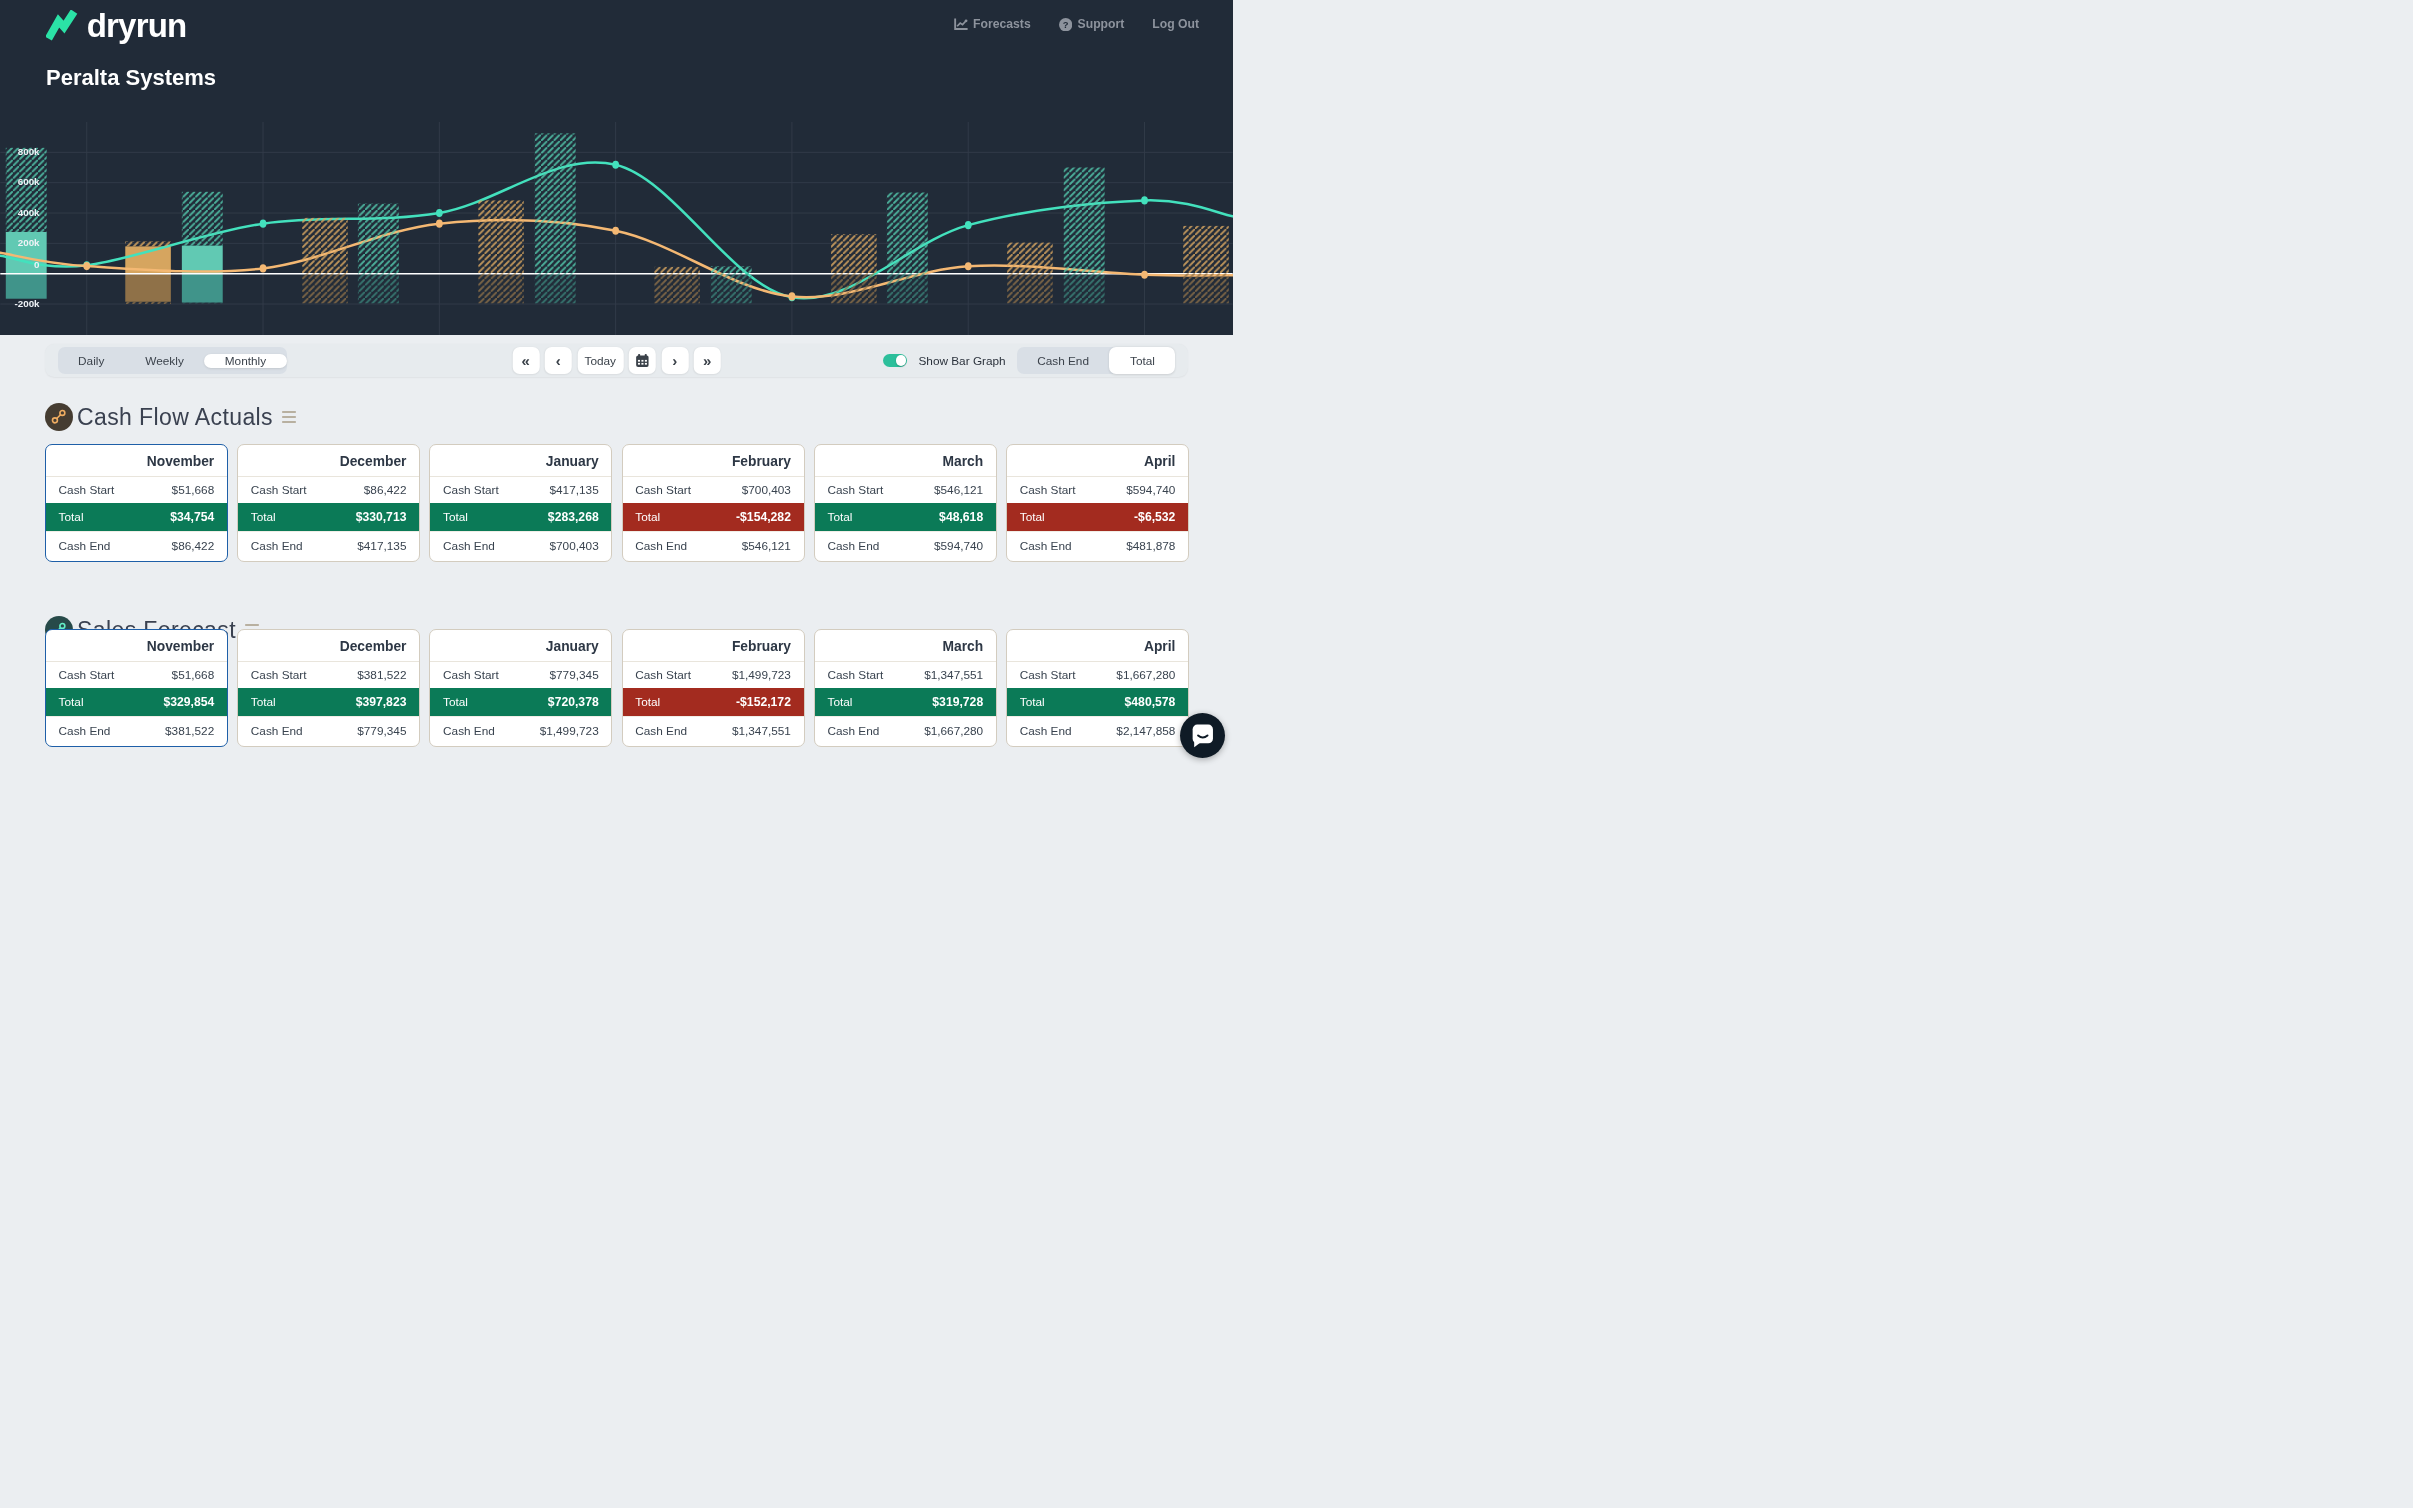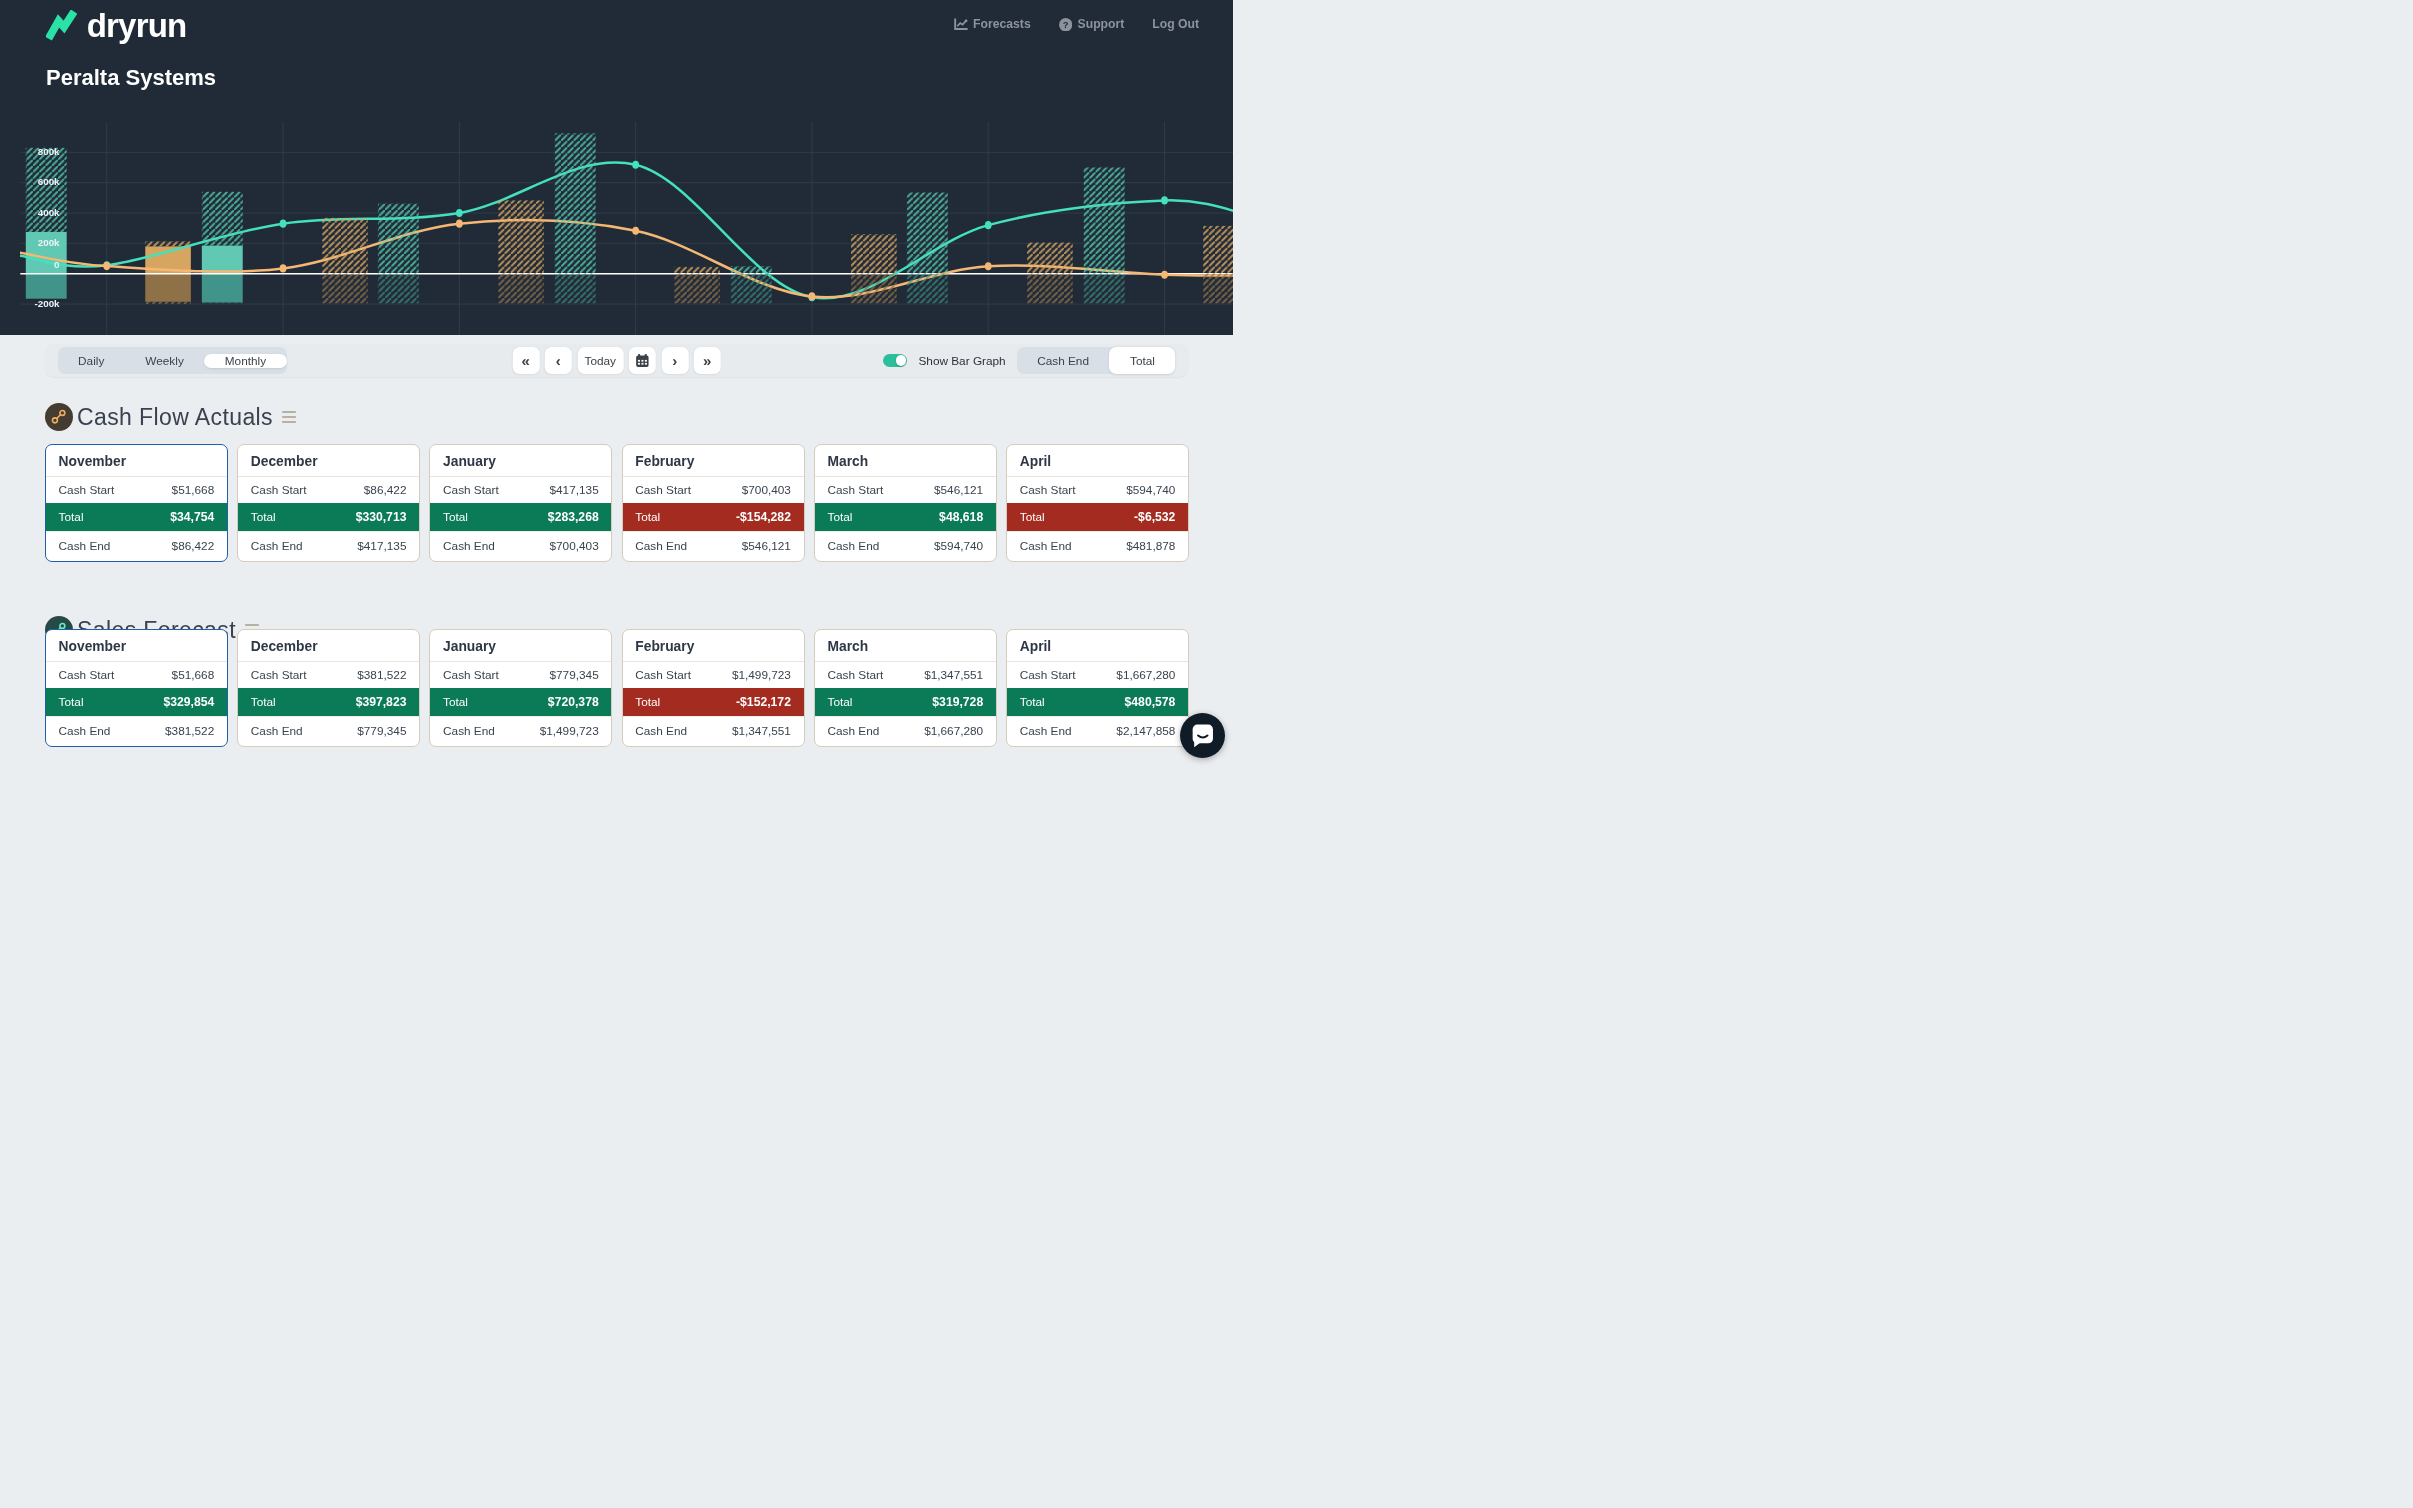--- a/index.html
+++ b/index.html
@@ -9,21 +9,21 @@
   .dark-top{position:absolute;left:0;top:0;width:1233px;height:335px;background:#212b38;}
   .topbar{position:absolute;left:0;top:0;width:1233px;height:55px;}
   .logo{position:absolute;left:46px;top:9.4px;display:flex;align-items:center;gap:4.7px;}
   .logo-word{color:#ffffff;font-size:33px;font-weight:700;letter-spacing:-0.8px;line-height:1;}
   .nav{position:absolute;right:34px;top:17.3px;display:flex;align-items:center;gap:28px;}
   .nav-item{display:flex;align-items:center;gap:5.5px;color:#8d939d;font-size:12.2px;font-weight:700;cursor:pointer;}
   .nav-item svg{display:block;}
   .company{position:absolute;left:46px;top:65px;color:#ffffff;font-size:22px;font-weight:700;}
 
   
-  #chart-wrap{position:absolute;left:0;top:122px;width:1246px;height:213px;margin-left:20px;}
+  #chart-wrap{position:absolute;left:0;top:122px;width:1246px;height:213px;}
 
   
   .controls-panel{position:absolute;left:45px;top:344px;width:1143px;height:33px;background:#e7ebee;border-radius:9.4px;box-shadow:0 0.8px 1.6px rgba(0,0,0,0.05);}
   .seg{display:flex;background:#d9dfe6;border-radius:7px;height:27px;align-items:stretch;}
   .seg .opt{display:flex;align-items:center;justify-content:center;font-size:11.8px;color:#3c434c;padding:0 20.5px;border-radius:7px;cursor:pointer;white-space:nowrap;}
   .seg .opt.active{background:#ffffff;box-shadow:0 0.8px 2.4px rgba(0,0,0,0.12);}
   .seg-left{position:absolute;left:12.6px;top:3.1px;align-items:center;}
   .ctr-group{position:absolute;left:50%;top:3.1px;transform:translateX(-50%);display:flex;gap:5.5px;}
   .sq-btn{width:27px;height:27px;background:#ffffff;border-radius:7px;display:flex;align-items:center;justify-content:center;color:#3a4149;font-size:15px;font-weight:800;cursor:pointer;box-shadow:0 0.8px 1.6px rgba(0,0,0,0.06);}
   .sq-btn.today{width:46px;font-size:11.8px;font-weight:400;}
@@ -36,21 +36,21 @@
   .section-header{position:absolute;left:45px;display:flex;align-items:center;gap:4px;}
   .section-icon{width:28px;height:28px;border-radius:50%;display:flex;align-items:center;justify-content:center;}
   .section-icon.actuals{background:#453c31;}
   .section-icon.sales{background:#274a49;}
   .section-title{font-size:23px;color:#3a4150;letter-spacing:0.4px;}
   .burger{display:flex;flex-direction:column;gap:2.4px;margin-left:4.7px;cursor:pointer;}
   .burger i{display:block;width:14px;height:2.4px;background:#b8b0a0;border-radius:0.8px;}
 
   
   .cards-row{position:absolute;left:45px;width:1144px;display:grid;grid-template-columns:repeat(6,1fr);gap:9.4px;}
-  .card{background:#ffffff;border:1.2px solid #d3ccbf;border-radius:7px;overflow:hidden;height:116px;cursor:pointer;}
+  .card{background:#ffffff;border:1.2px solid #d3ccbf;border-radius:7px;overflow:hidden;height:116px;cursor:pointer;text-align:right;}
   .card.selected{border:1.6px solid #1e5fa8;}
   .card .title{font-size:13.8px;font-weight:700;color:#2d3745;padding:8.7px 12.6px 7px 12.6px;}
   .card .divider{height:0.8px;background:#e9e5dc;}
   .crow{display:flex;align-items:center;justify-content:space-between;padding:0 12.6px;height:27px;font-size:11.8px;color:#39434f;}
   .crow.total{height:28px;background:#0b7a57;color:#ffffff;}
   .crow.total.neg{background:#a32b1f;}
   .crow.total .val{font-weight:700;font-size:12.2px;}
   .crow + .crow{border-top:0.8px solid #f1eee7;}
   .crow.total{border-top:none;}
 

